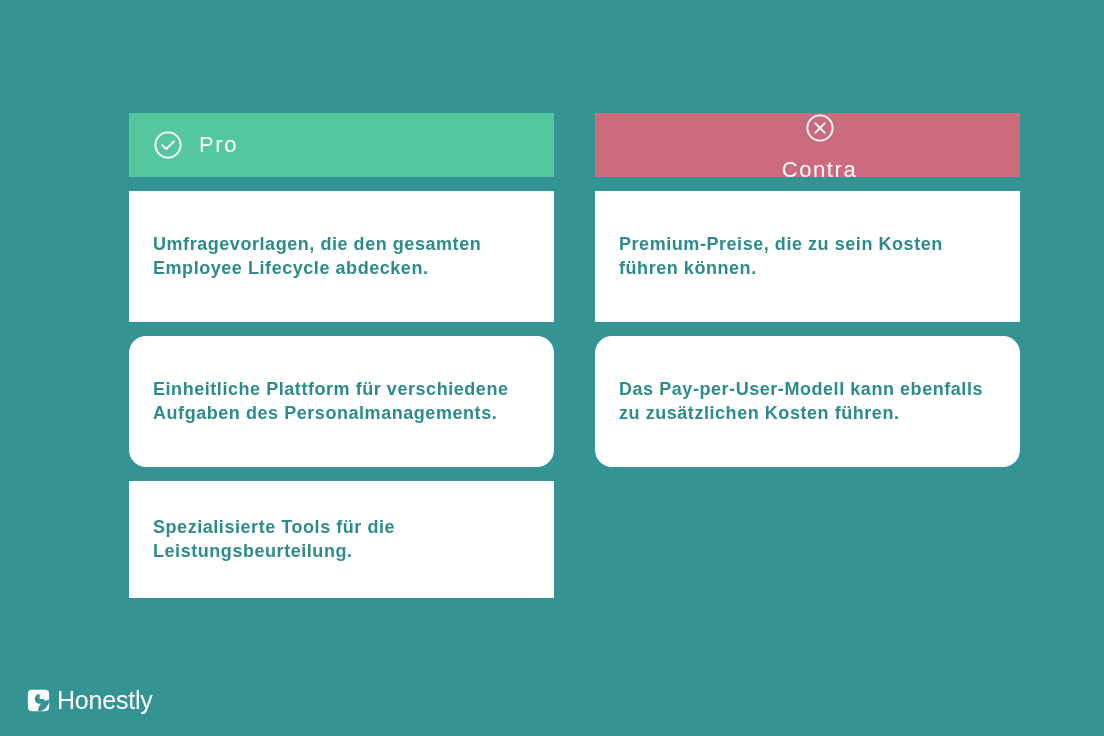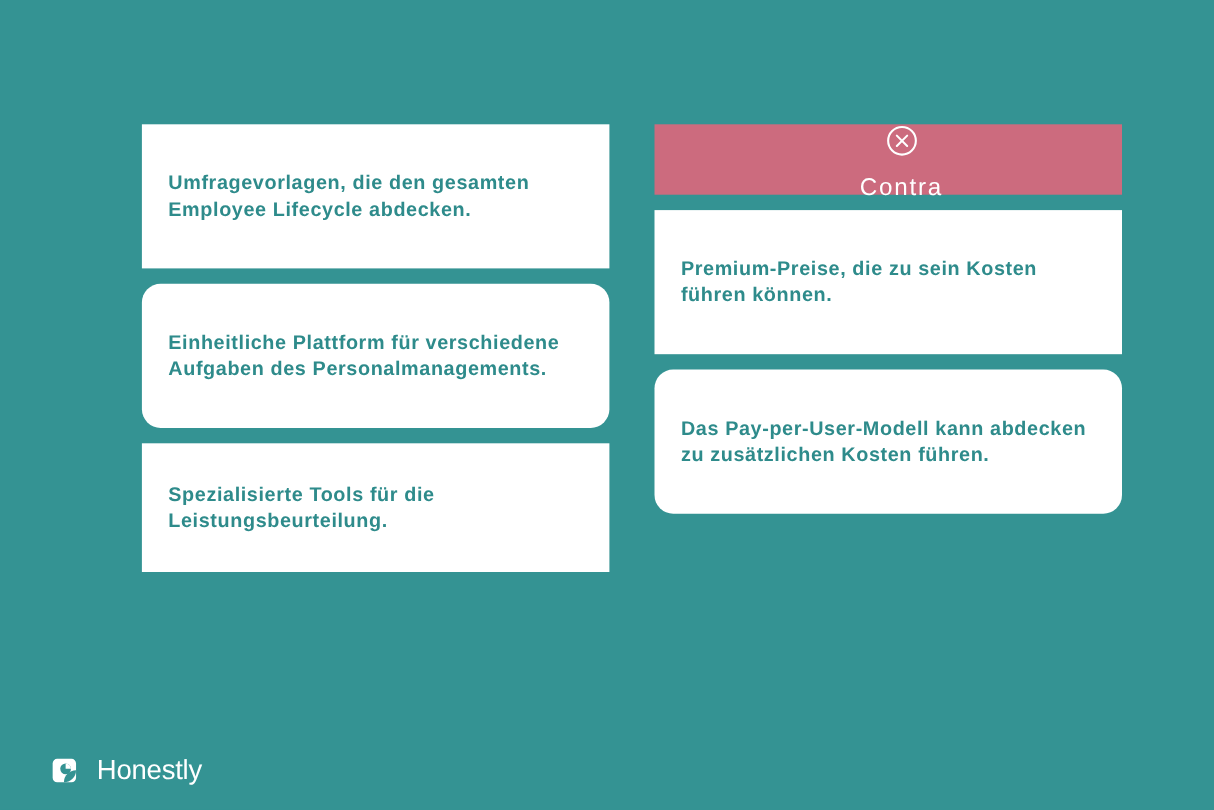--- a/index.html
+++ b/index.html
@@ -74,39 +74,47 @@
   .card.h2{ height:131px;border-radius:17px; }
   .card.h3{ height:112px; }
 
   
   .logo{
     position:absolute;
     left:27px;
     bottom:23px;
     display:flex;
     align-items:center;
-    gap:18px;
-    margin-left:20px;
+    gap:7px;
   }
   .logo-mark{ width:23px; height:23px; display:block; }
   .logo-word{
     color:#ffffff;
     font-size:25px;
     font-weight:400;
     letter-spacing:-0.2px;
     line-height:1;
   }
 </style>
 </head>
 <body>
 
 <div class="board">
 
   <div class="column">
 
+    <div class="col-header pro">
+      <span class="hdr-icon">
+        <svg viewBox="0 0 30 30" width="30" height="30" aria-hidden="true">
+          <circle cx="15" cy="15" r="12.6" fill="none" stroke="#ffffff" stroke-width="1.9"></circle>
+          <path d="M9.2 15.1 L13.2 19 L20.9 11.4" fill="none" stroke="#ffffff" stroke-width="1.9" stroke-linecap="round" stroke-linejoin="round"></path>
+        </svg>
+      </span>
+      <span class="hdr-label">Pro</span>
+    </div>
 
     <div class="card h1">
       <div class="card-text">Umfragevorlagen, die den gesamten Employee Lifecycle abdecken.</div>
     </div>
 
     <div class="card h2">
       <div class="card-text">Einheitliche Plattform für verschiedene Aufgaben des Personalmanagements.</div>
     </div>
 
     <div class="card h3">
@@ -125,21 +133,21 @@
         </svg>
       </span>
       <span class="hdr-label">Contra</span>
     </div>
 
     <div class="card h1">
       <div class="card-text">Premium-Preise, die zu sein Kosten führen können.</div>
     </div>
 
     <div class="card h2">
-      <div class="card-text">Das Pay-per-User-Modell kann abdecken zu zusätzlichen Kosten führen.</div>
+      <div class="card-text">Das Pay-per-User-Modell kann ebenfalls zu zusätzlichen Kosten führen.</div>
     </div>
 
 
   </div>
 
 </div>
 
 <div class="logo">
   <span class="logo-mark">
     <svg viewBox="0 0 24 24" width="23" height="23" aria-hidden="true">

